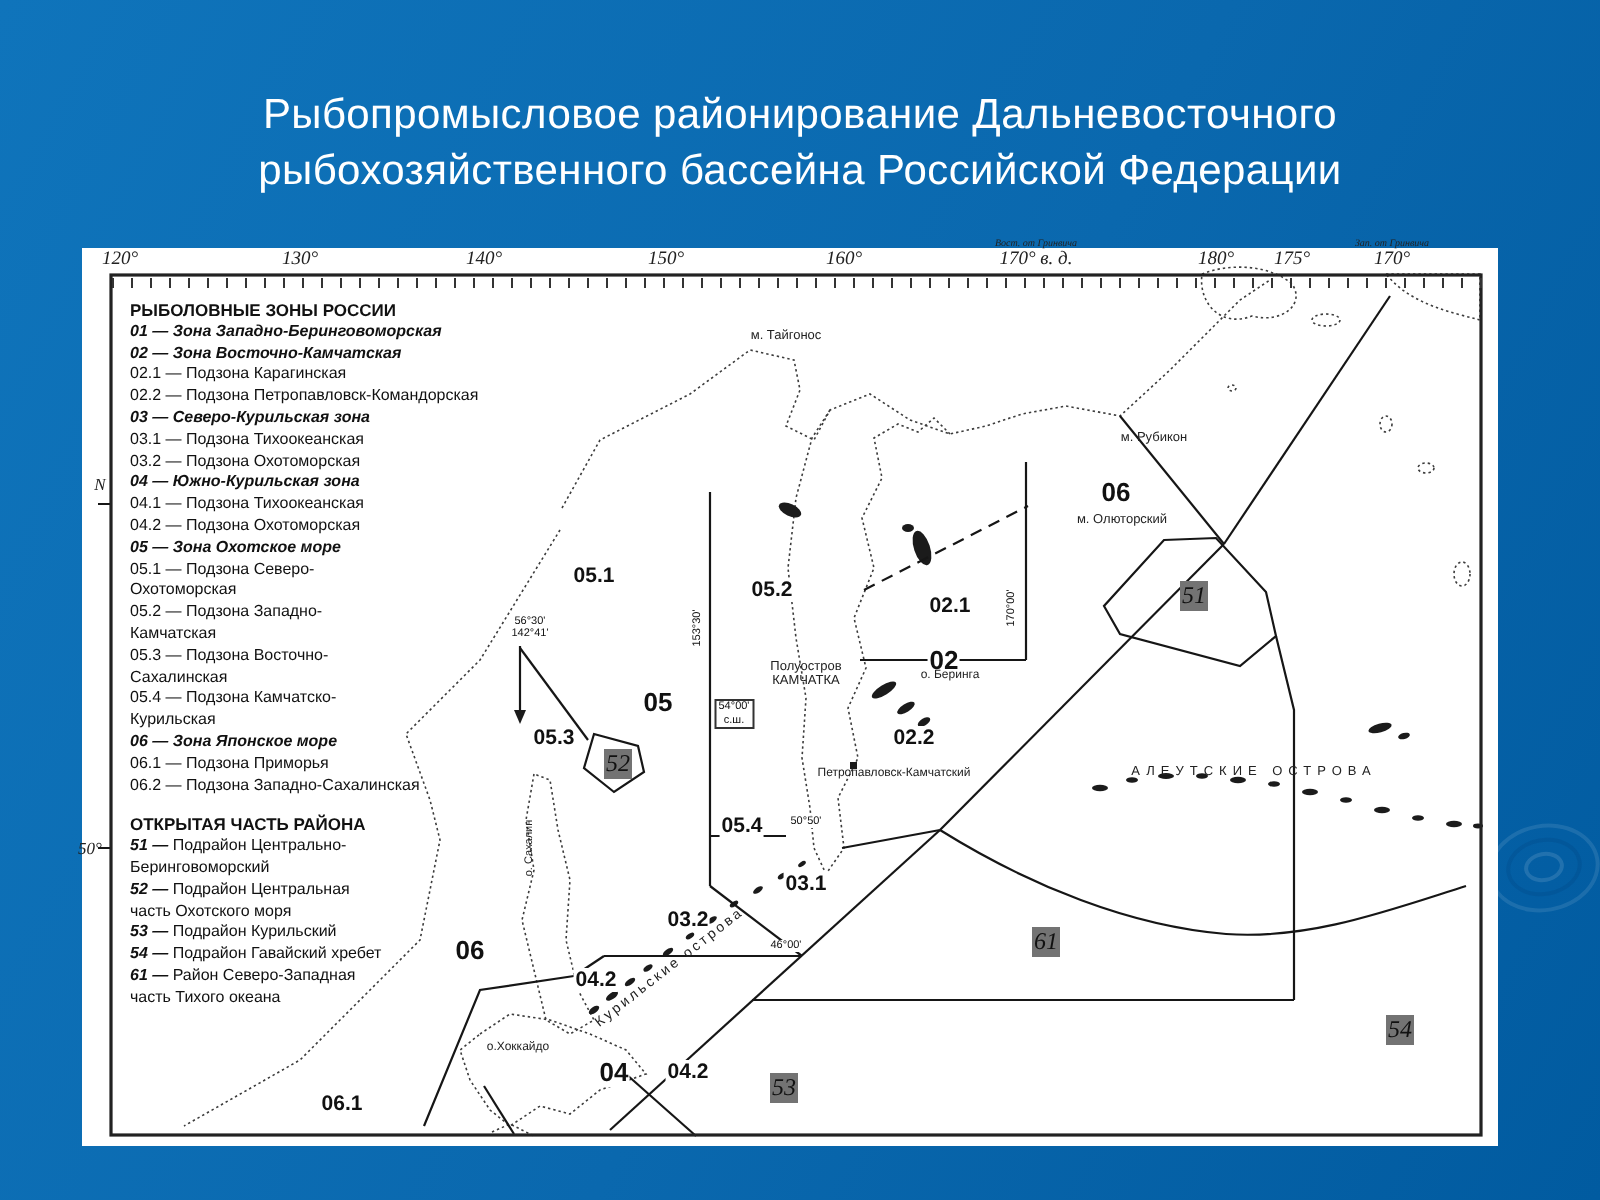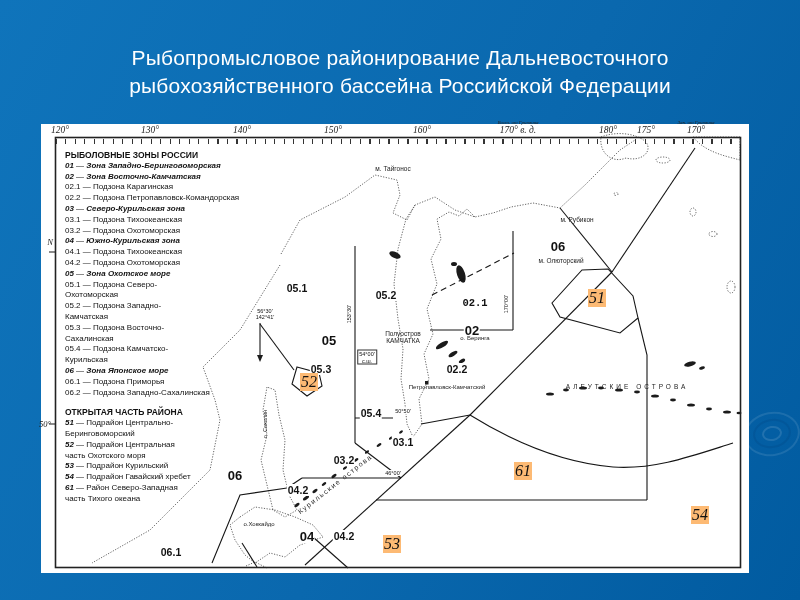--- a/index.html
+++ b/index.html
@@ -36,21 +36,21 @@
   .lg-line.hdr{font-weight:bold;font-size:8.5px;}
   .lg-line.zone{font-weight:bold;font-style:italic;}
   .lg-line.open .lg-num{font-weight:bold;font-style:italic;}
   .lg-line.gap{height:9px;background:transparent;}
   
   #map-labels{position:absolute;left:0;top:0;width:100%;height:100%;}
   .mlabel{position:absolute;transform:translate(-50%,-50%);color:#111;white-space:nowrap;}
   .mlabel.pre{white-space:pre;text-align:center;}
   .zb{font-weight:bold;font-size:10.5px;background:#fff;padding:0 1px;}
   .zB{font-weight:bold;font-size:13px;background:#fff;padding:0 1px;}
-  .zi{font-family:"Liberation Serif",serif;font-style:italic;font-size:16px;background:#fdba74;padding:0 1px;}
+  .zi{font-family:"Liberation Serif",serif;font-style:italic;font-size:12px;background:#737373;padding:0 1px;}
   .geo{font-size:6.5px;color:#222;}
   .geos{font-size:6px;color:#222;}
   .coord{font-size:5.5px;background:#fff;}
   .coordbox{font-size:5.5px;border:.8px solid #333;background:#fff;padding:0 1px;line-height:6.5px;}
   .vcoord{font-size:5.5px;transform:translate(-50%,-50%) rotate(-90deg);background:#fff;}
   .vgeo{font-size:5.5px;color:#222;transform:translate(-50%,-50%) rotate(-90deg);}
   .kuril{font-size:7px;letter-spacing:1.5px;color:#222;transform:translate(-50%,-50%) rotate(-38deg);}
   .aleut{font-size:6.5px;letter-spacing:3px;color:#222;}
   
   .ax-top{position:absolute;transform:translateX(-50%);font-family:"Liberation Serif",serif;font-style:italic;color:#222;}
@@ -208,26 +208,26 @@
       <div class="lg-line open"><span class="lg-num">54 — </span>Подрайон Гавайский хребет</div>
       <div class="lg-line open"><span class="lg-num">61 — </span>Район Северо-Западная</div>
       <div class="lg-line cont">часть Тихого океана</div>
     </div>
   <div id="map-labels">
       <div class="mlabel geo" style="left: 352px; top: 44px;">м. Тайгонос</div>
       <div class="mlabel geo" style="left: 520px; top: 136px;">м. Олюторский</div>
       <div class="mlabel geo" style="left: 536px; top: 95px;">м. Рубикон</div>
       <div class="mlabel zB" style="left: 517px; top: 122px;">06</div>
       <div class="mlabel zB" style="left: 431px; top: 206px;">02</div>
-      <div class="mlabel zb" style="left: 434px; top: 179px; font-family: Liberation Mono, monospace;">02.1</div>
+      <div class="mlabel zb" style="left: 434px; top: 179px;">02.1</div>
       <div class="mlabel zb" style="left: 416px; top: 245px;">02.2</div>
-      <div class="mlabel zB" style="left: 288px; top: 216px;">05</div>
+      <div class="mlabel zB" style="left: 288px; top: 227px;">05</div>
       <div class="mlabel zb" style="left: 256px; top: 164px;">05.1</div>
       <div class="mlabel zb" style="left: 345px; top: 159px; margin-top: 12px;">05.2</div>
-      <div class="mlabel zb" style="left: 236px; top: 245px; margin-left: 44px;">05.3</div>
+      <div class="mlabel zb" style="left: 236px; top: 245px;">05.3</div>
       <div class="mlabel zb" style="left: 330px; top: 289px;">05.4</div>
       <div class="mlabel zb" style="left: 362px; top: 318px;">03.1</div>
       <div class="mlabel zb" style="left: 303px; top: 336px;">03.2</div>
       <div class="mlabel zB" style="left: 266px; top: 412px;">04</div>
       <div class="mlabel zb" style="left: 257px; top: 366px;">04.2</div>
       <div class="mlabel zb" style="left: 303px; top: 412px;">04.2</div>
       <div class="mlabel zB" style="left: 194px; top: 351px;">06</div>
       <div class="mlabel zb" style="left: 130px; top: 428px;">06.1</div>
       <div class="mlabel zi" style="left: 556px; top: 174px;">51</div>
       <div class="mlabel zi" style="left: 268px; top: 258px;">52</div>

